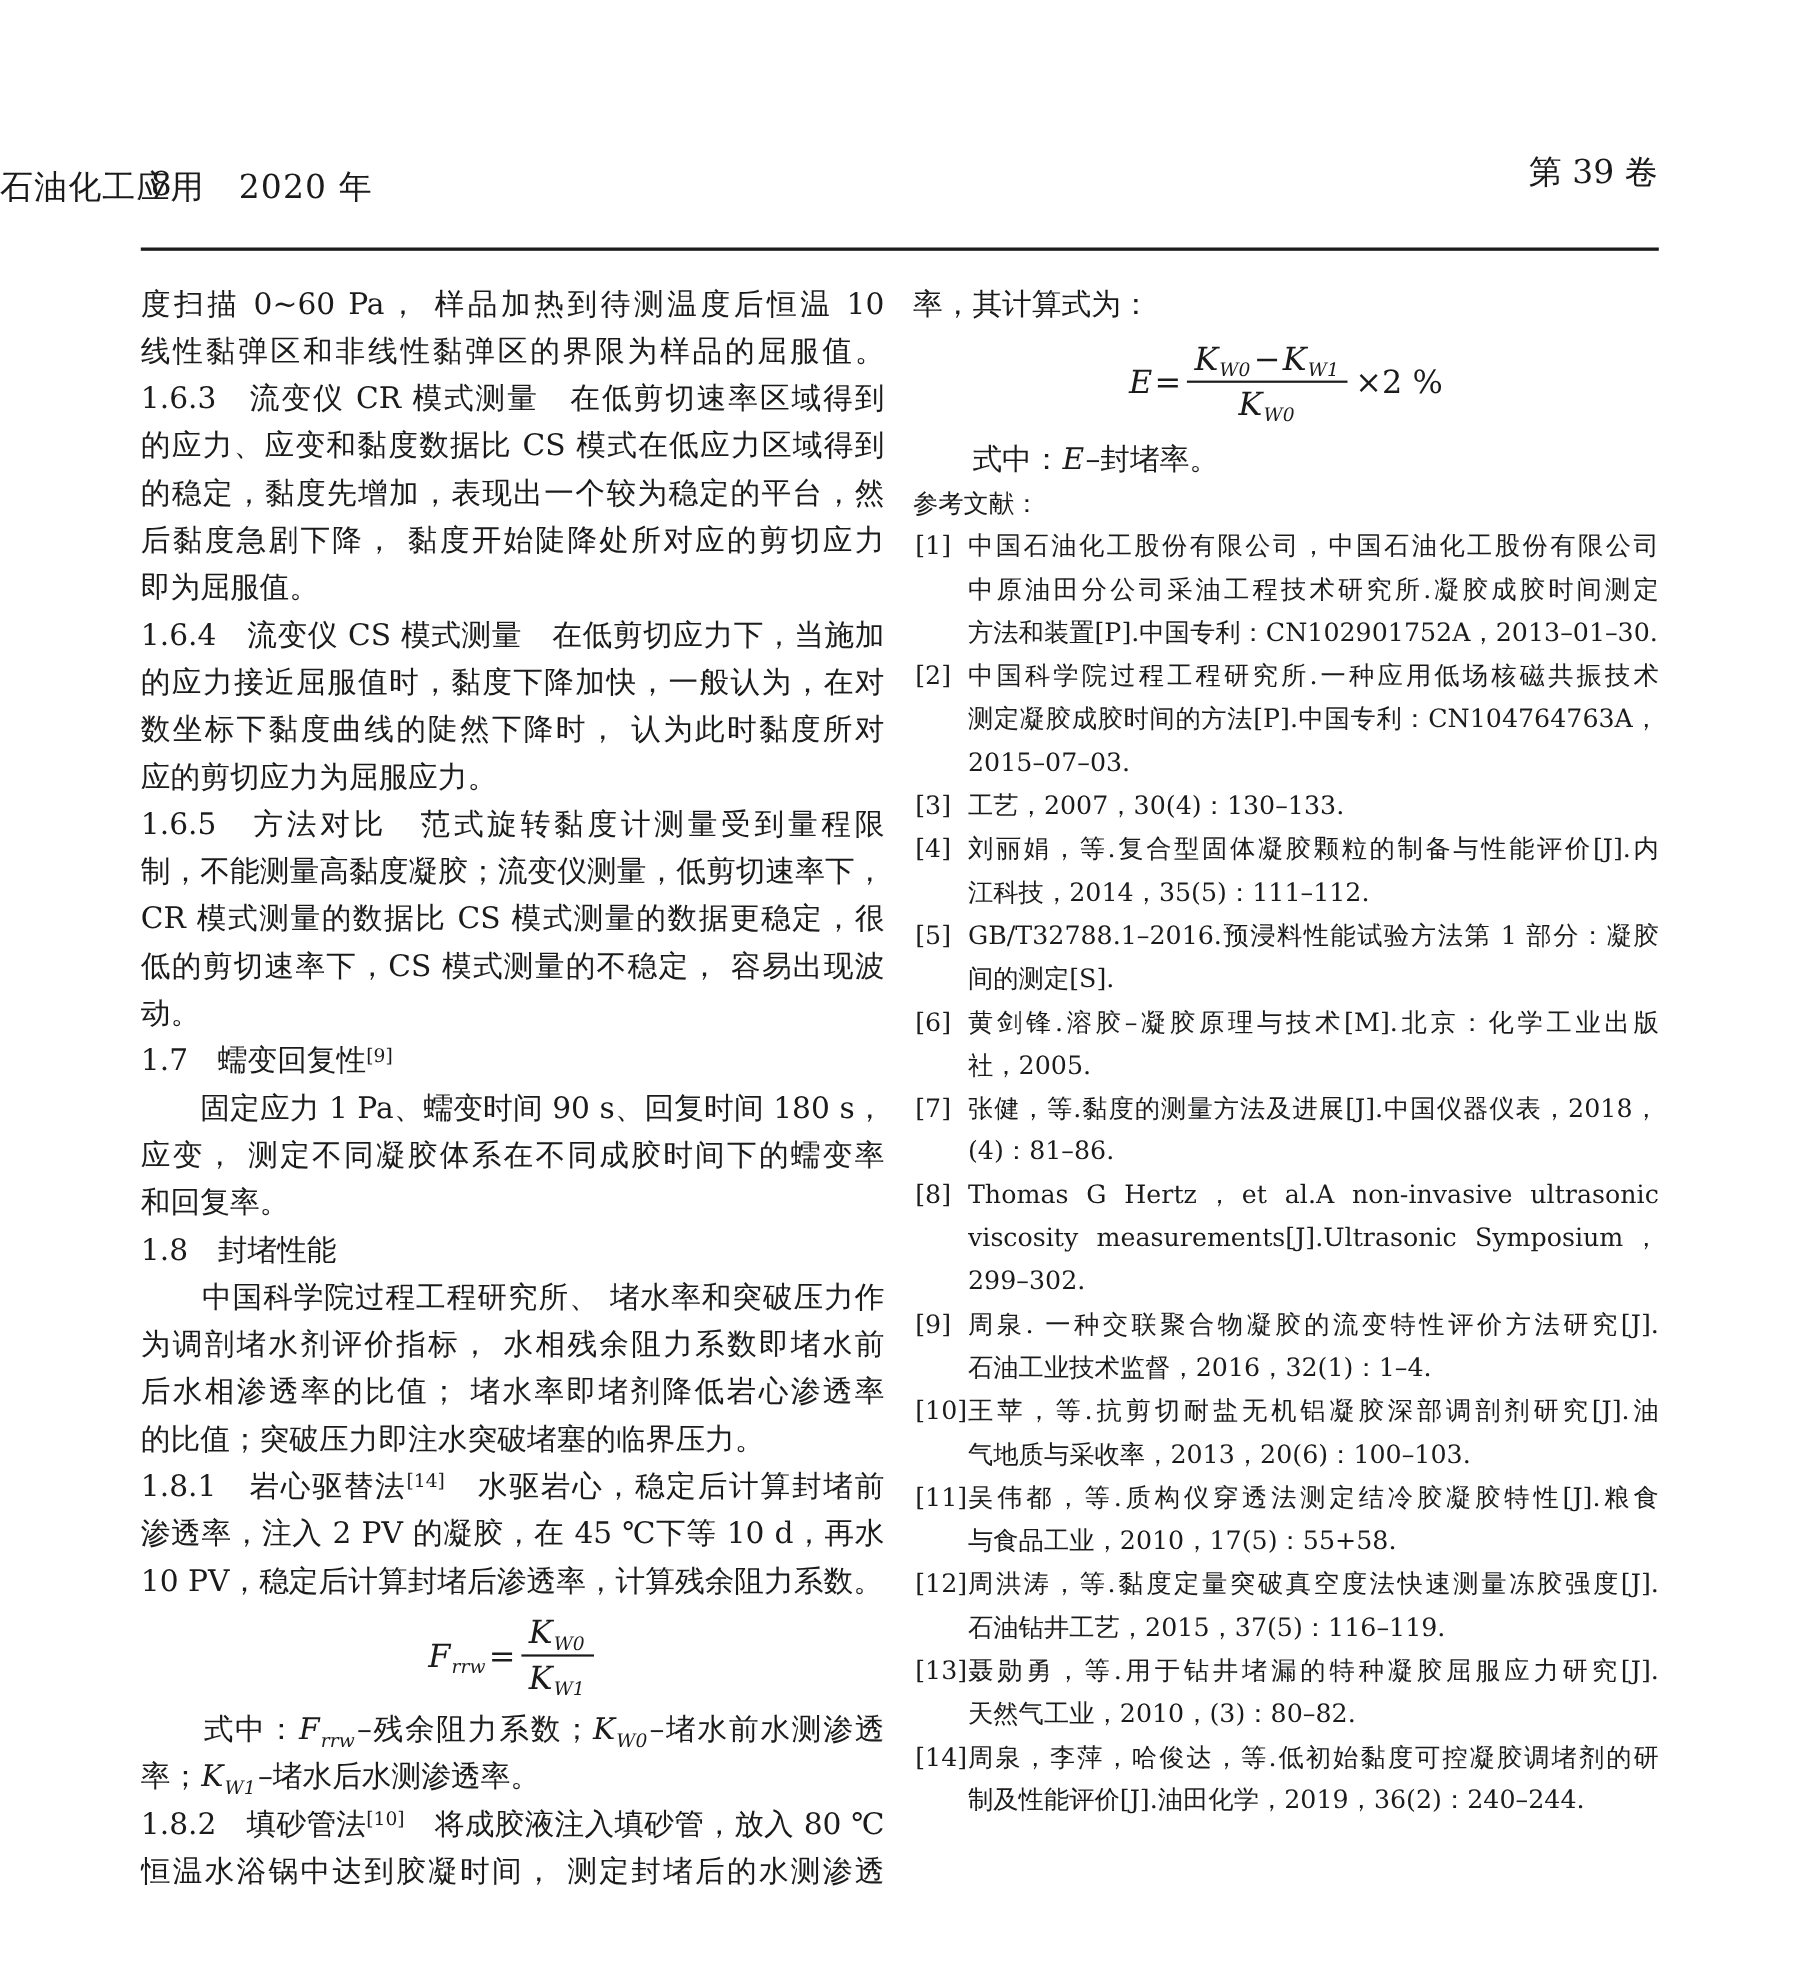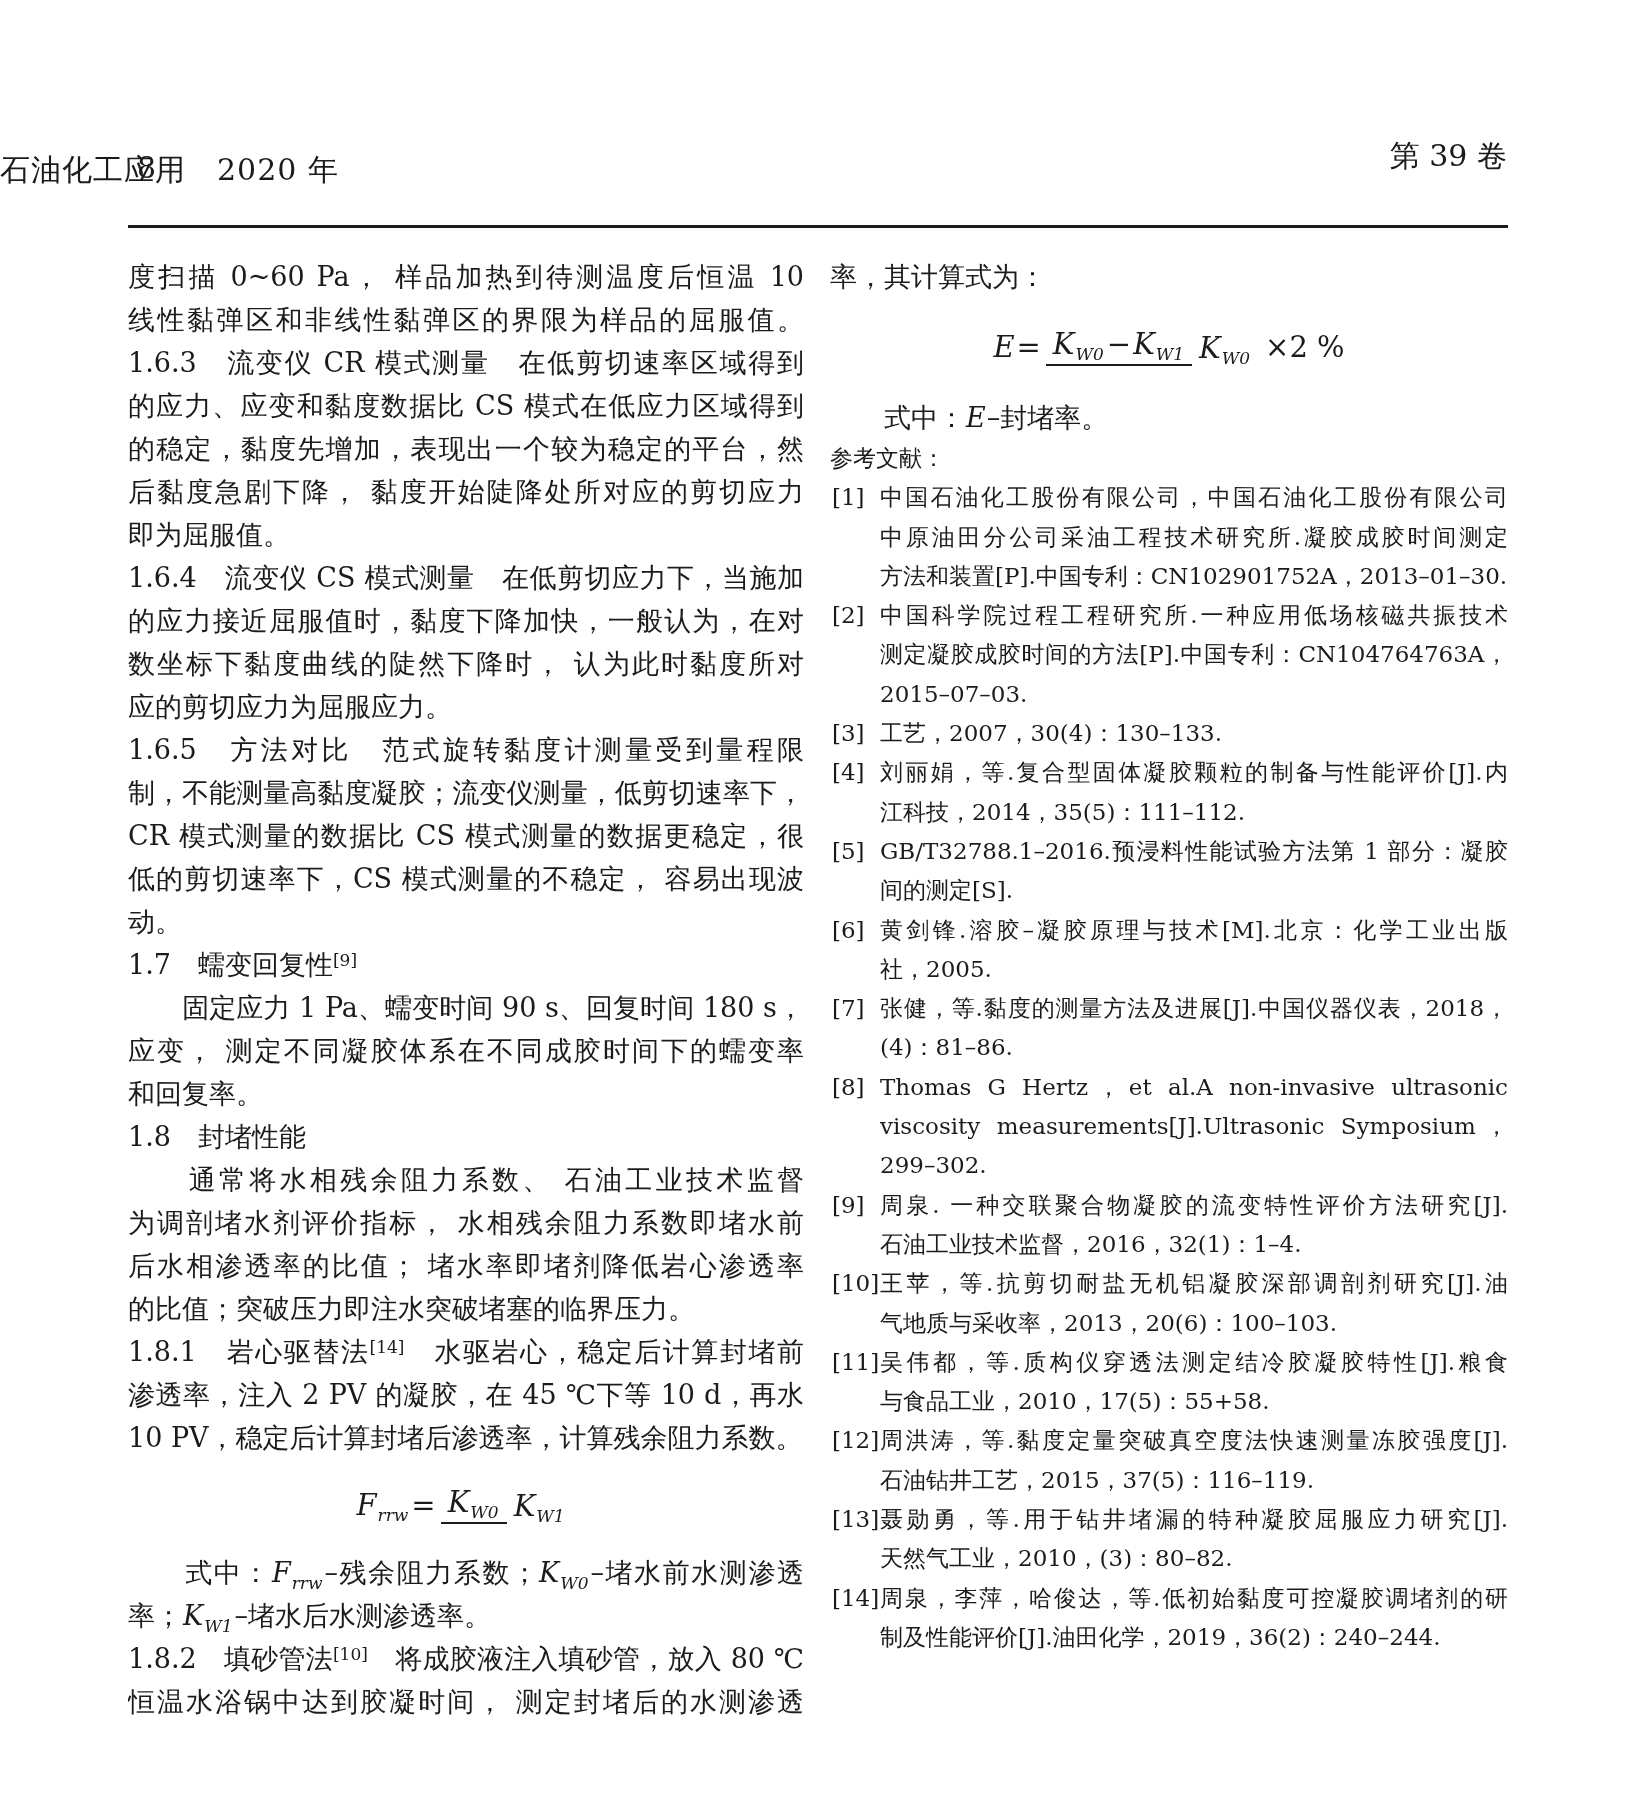--- a/index.html
+++ b/index.html
@@ -34,21 +34,21 @@
   sup.supref{font-size:17px;line-height:0;vertical-align:8px}
   .var{font-style:italic;padding:0 1px}
   .vsub{font-style:italic;font-size:17px;line-height:0;vertical-align:-7px;padding-right:2px}
   
   .formula-row{display:flex;justify-content:center;align-items:center;font-size:29px}
   .formula-frrw{height:92px}
   .formula-e{height:98px}
   .mvar{font-style:italic}
   sub.msub{font-style:italic;font-size:17px;line-height:0;vertical-align:-6px;padding:0 1px}
   .meq,.mop{padding:0 2px}
-  .frac{display:inline-flex;flex-direction:row;align-items:center;margin:0 3px}
+  .frac{display:inline-flex;flex-direction:column;align-items:center;margin:0 3px}
   .frac .num{padding:0 7px 3px;border-bottom:2.5px solid #1b1b1b;text-align:center;line-height:1.15}
   .frac .den{padding:3px 7px 0;text-align:center;line-height:1.15}
   .msuffix{padding-left:4px}
 </style>
 </head>
 <body>
 
 <div>
 
   <span class="pgnum">8</span>
@@ -72,21 +72,21 @@
         <div class="tline">1.6.5　方法对比　范式旋转黏度计测量受到量程限</div>
         <div class="tline">制，不能测量高黏度凝胶；流变仪测量，低剪切速率下，</div>
         <div class="tline">CR 模式测量的数据比 CS 模式测量的数据更稳定，很</div>
         <div class="tline">低的剪切速率下，CS 模式测量的不稳定， 容易出现波</div>
         <div class="tline end">动。</div>
         <div class="tline end">1.7　蠕变回复性<sup class="supref">[9]</sup></div>
         <div class="tline">　　固定应力 1 Pa、蠕变时间 90 s、回复时间 180 s，测</div>
         <div class="tline">应变， 测定不同凝胶体系在不同成胶时间下的蠕变率</div>
         <div class="tline end">和回复率。</div>
         <div class="tline end">1.8　封堵性能</div>
-        <div class="tline">　　通常将水相残余阻力系数、 石油工业技术监督</div>
+        <div class="tline">　　中国科学院过程工程研究所、 堵水率和突破压力作</div>
         <div class="tline">为调剖堵水剂评价指标， 水相残余阻力系数即堵水前</div>
         <div class="tline">后水相渗透率的比值； 堵水率即堵剂降低岩心渗透率</div>
         <div class="tline end">的比值；突破压力即注水突破堵塞的临界压力。</div>
         <div class="tline">1.8.1　岩心驱替法<sup class="supref">[14]</sup>　水驱岩心，稳定后计算封堵前</div>
         <div class="tline">渗透率，注入 2 PV 的凝胶，在 45 ℃下等 10 d，再水驱</div>
         <div class="tline end">10 PV，稳定后计算封堵后渗透率，计算残余阻力系数。</div>
       </div>
 
     <div class="formula-row formula-frrw">
       <span class="mterm"><span class="mvar">F</span><sub class="msub">rrw</sub></span>

